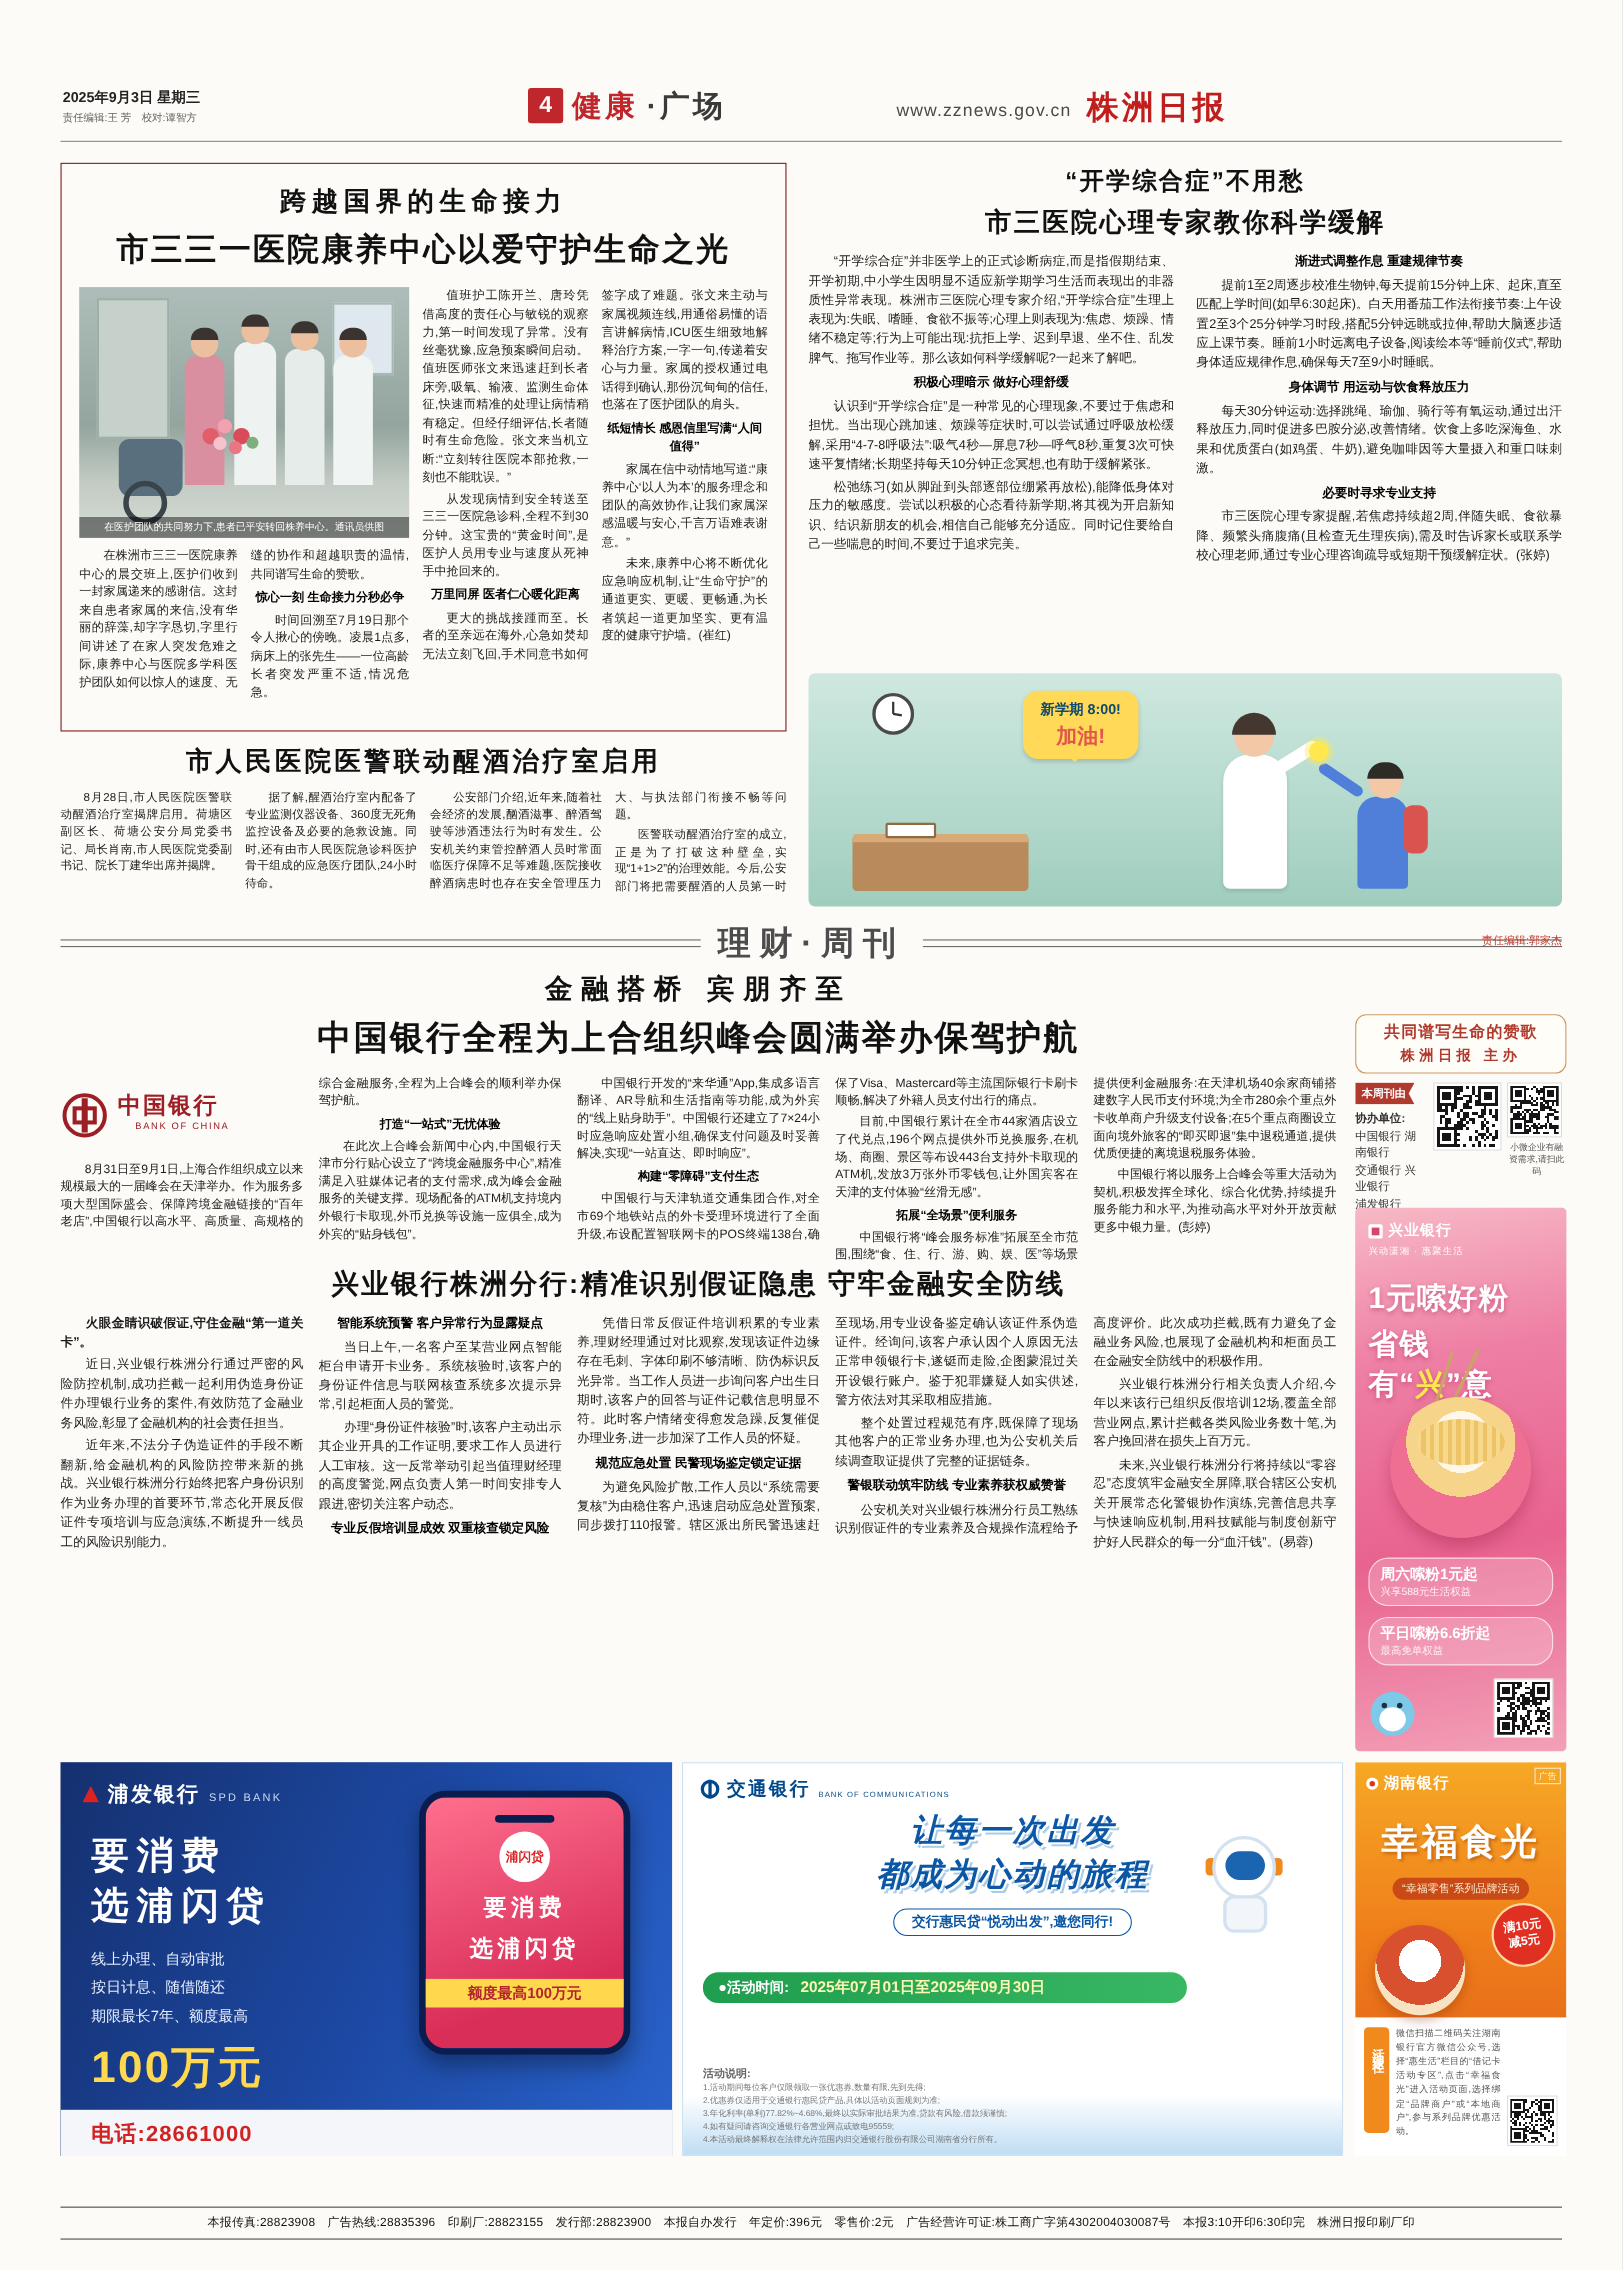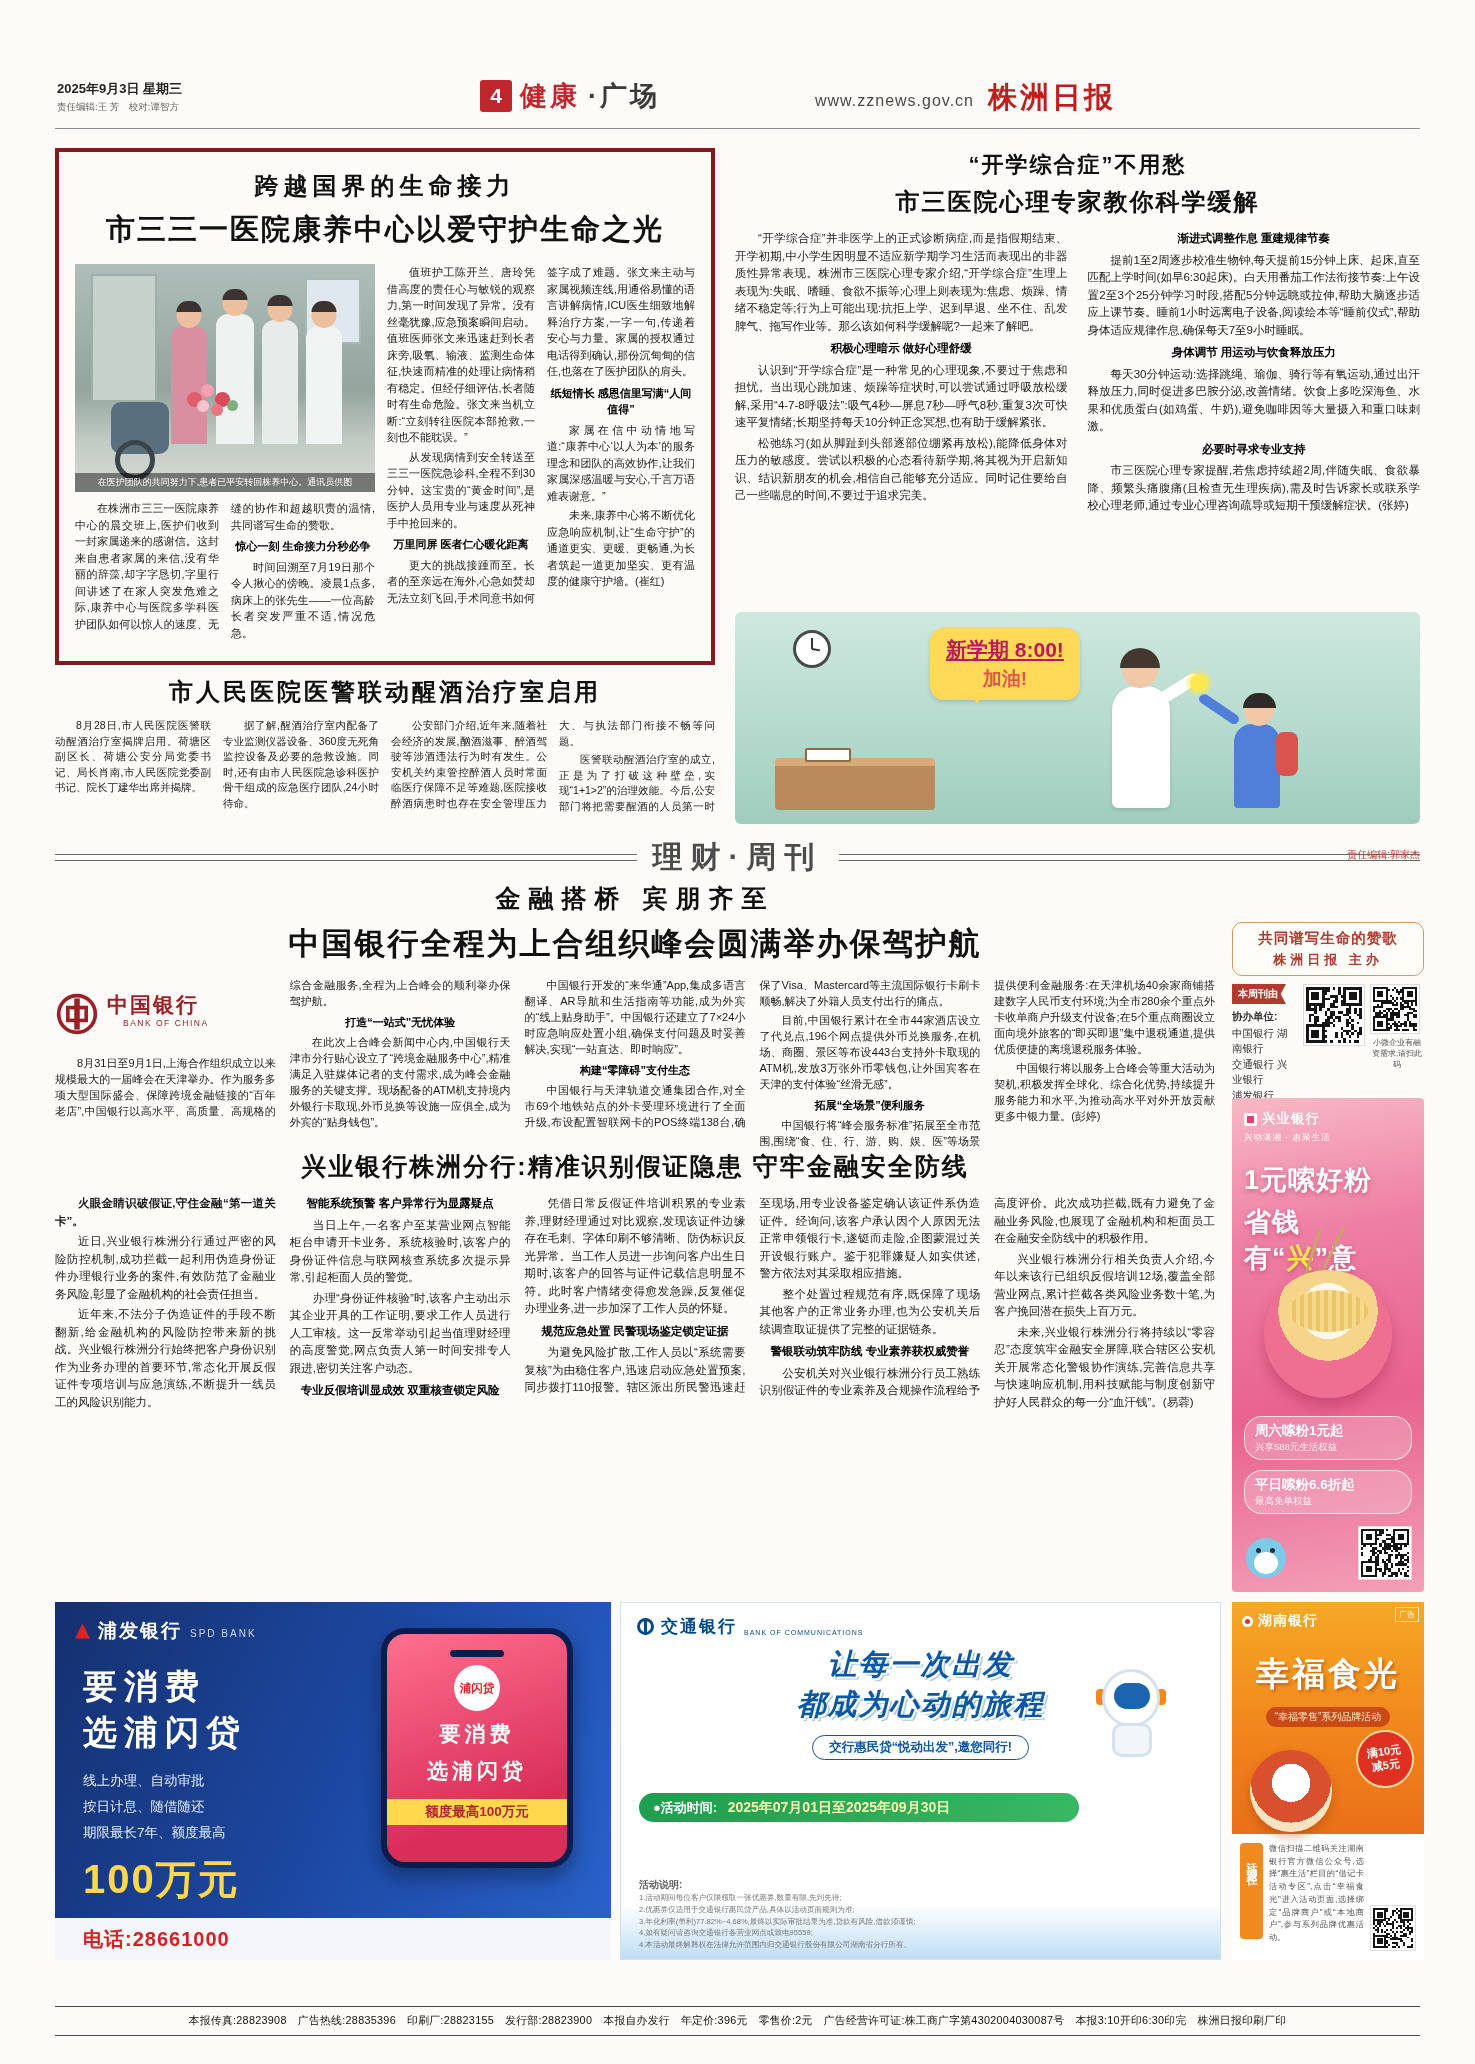--- a/index.html
+++ b/index.html
@@ -22,21 +22,21 @@
                 font-family:"Liberation Serif","DejaVu Serif",serif; letter-spacing:3px; }
   .mast-rule { left:55px; top:128px; width:1365px; border-top:1.5px solid #8a8a8a; }
 
   
   p.para { text-indent:2em; text-align:justify; margin:0 0 3px 0; }
   p.subhead { text-indent:0; text-align:center; font-weight:bold; color:#000; margin:5px 0 4px; }
   p.lead-bold { font-weight:bold; }
   .plainlist p.para { text-indent:0; text-align:left; }
 
   
-  .art1 { left:55px; top:148px; width:660px; height:517px; border:4px solid #7f1d1d;
+  .art1 { left:55px; top:148px; width:660px; height:517px; border:1px solid #7f1d1d;
           background:#fcfbf7; padding:12px 16px; }
   .art1 .h1a { text-align:center; font-size:24px; font-weight:900; letter-spacing:5px; color:#111; margin-top:6px; }
   .art1 .h1b { text-align:center; font-size:29px; font-weight:900; letter-spacing:2px; color:#111; margin-top:8px; }
   .art1-content { display:flex; gap:12px; margin-top:14px; }
   .art1-leftcol { width:300px; }
   .photo { position:relative; width:300px; height:228px; overflow:hidden;
            background:linear-gradient(180deg,#aebdb9 0%,#93a59e 55%,#c2cbc4 78%,#d6dcd4 100%); }
   .ph-door { position:absolute; left:16px; top:10px; width:66px; height:128px; background:#c7d1cc; border:2px solid #9eafa8; }
   .ph-window { position:absolute; right:14px; top:14px; width:56px; height:66px; background:#dfe8ee; border:2px solid #a9b8b2; }
   .ph-fig { position:absolute; border-radius:12px 12px 0 0; }
@@ -66,21 +66,21 @@
   .illus { left:735px; top:612px; width:685px; height:212px; border-radius:6px; overflow:hidden; position:absolute;
            background:linear-gradient(180deg,#cfe8df 0%,#b3d9cc 60%,#9fcdbd 100%); }
   .il-clock { position:absolute; left:58px; top:18px; width:38px; height:38px; background:#fff;
               border:3px solid #4a4a4a; border-radius:50%; }
   .il-clock i, .il-clock b { position:absolute; left:50%; top:50%; background:#333; display:block; }
   .il-clock i { width:2px; height:11px; transform:translate(-50%,-100%); }
   .il-clock b { width:2px; height:8px; transform:translate(-50%,-100%) rotate(100deg); transform-origin:bottom; }
   .il-bubble { position:absolute; left:195px; top:16px; background:#ffd957; border-radius:14px;
                padding:8px 16px; text-align:center; box-shadow:0 2px 4px rgba(0,0,0,.15); }
   .il-bubble::after { content:""; position:absolute; left:40px; bottom:-10px; border:7px solid transparent; border-top-color:#ffd957; }
-  .il-b1 { font-size:21px; font-weight:900; color:#be185d; display:block;text-decoration:underline; }
+  .il-b1 { font-size:13px; font-weight:900; color:#0c4a6e; display:block; }
   .il-b2 { font-size:19px; font-weight:900; color:#e2574c; display:block; margin-top:2px; }
   .il-desk { position:absolute; left:40px; bottom:14px; width:160px; height:52px; background:#b98a5c; border-top:8px solid #d8aa77; border-radius:4px; }
   .il-book { position:absolute; left:70px; bottom:62px; width:46px; height:14px; background:#fff; border:2px solid #8f6a42; border-radius:2px; }
   .il-tbody { position:absolute; right:250px; top:74px; width:58px; height:122px; background:#fff; border-radius:24px 24px 6px 6px; box-shadow:0 2px 4px rgba(0,0,0,.12); }
   .il-thead { position:absolute; right:262px; top:40px; width:36px; height:36px; border-radius:50%; background:#f3c8a6; }
   .il-thead::before { content:""; position:absolute; top:-4px; left:-2px; width:40px; height:20px; border-radius:20px 20px 0 0; background:#43372f; }
   .il-tarm { position:absolute; right:218px; top:72px; width:52px; height:12px; background:#fff; border-radius:8px; transform:rotate(-32deg); }
   .il-bbody { position:absolute; right:140px; top:112px; width:46px; height:84px; background:#4f7fd9; border-radius:18px 18px 4px 4px; }
   .il-bpack { position:absolute; right:122px; top:120px; width:22px; height:44px; background:#d9534f; border-radius:8px; }
   .il-bhead { position:absolute; right:146px; top:84px; width:30px; height:30px; border-radius:50%; background:#f3c8a6; }

